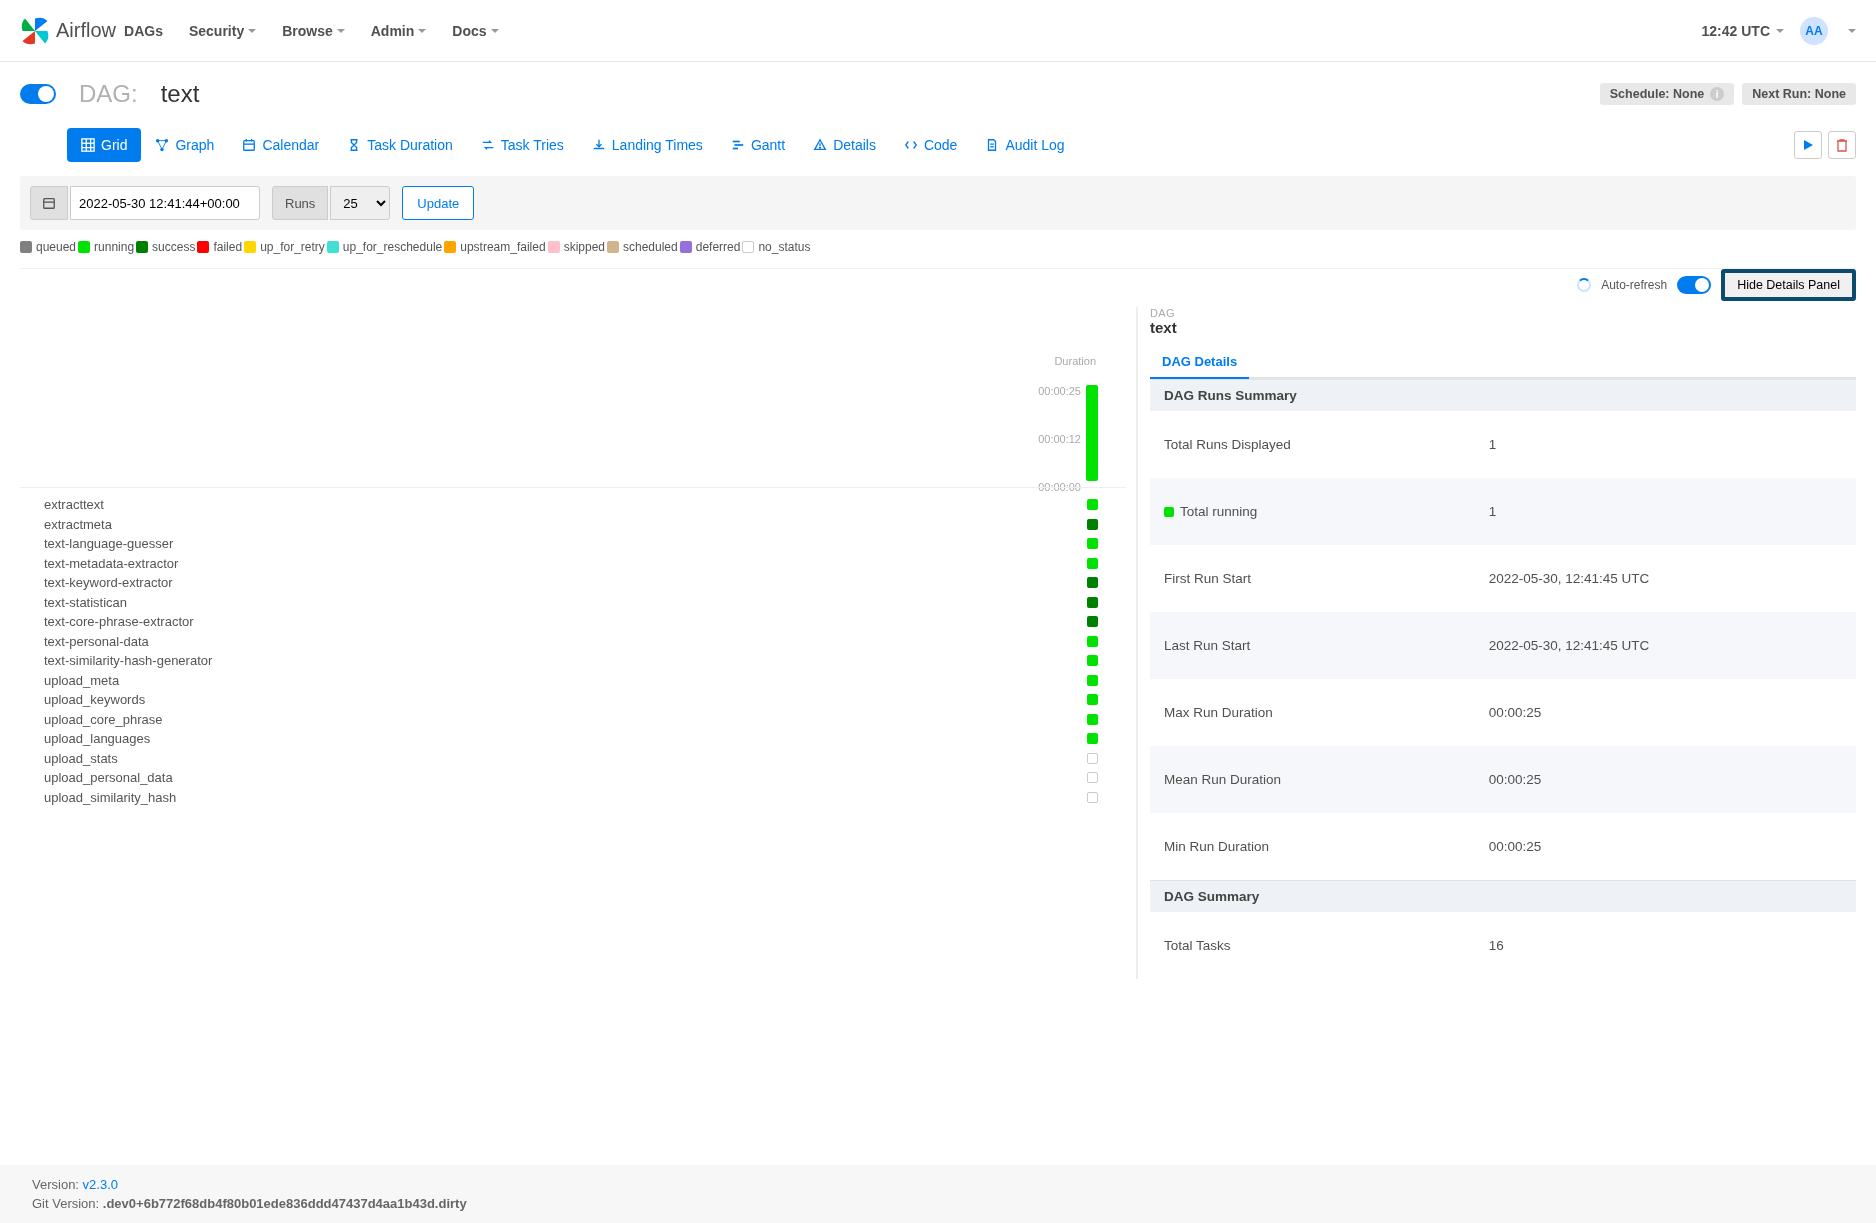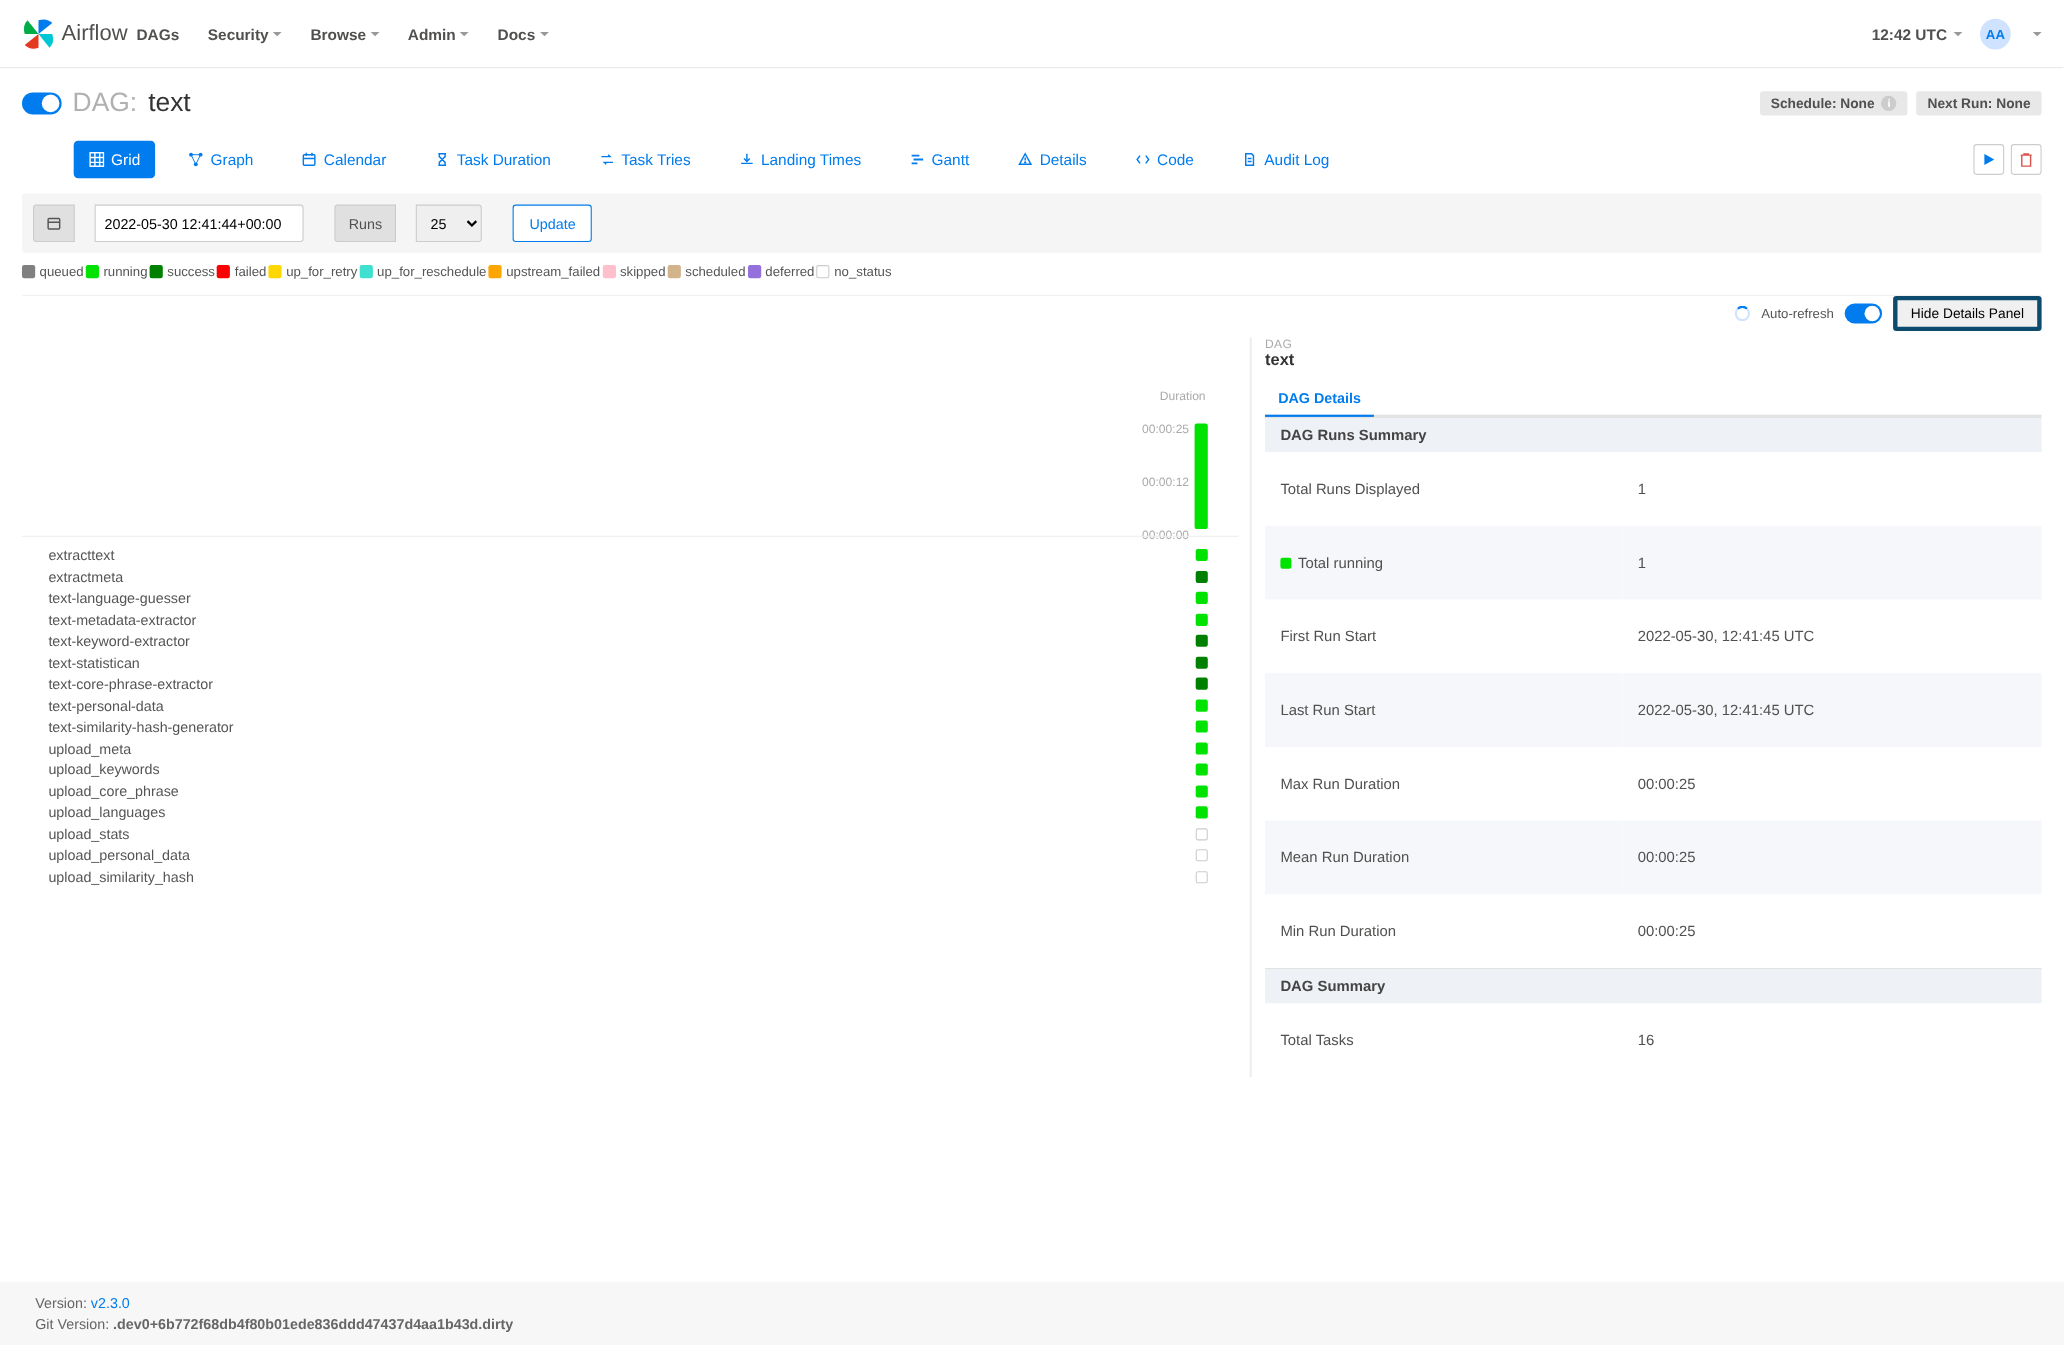--- a/index.html
+++ b/index.html
@@ -14,42 +14,42 @@
 .nav-item { display: flex; align-items: center; color: #51504f; font-size: 14px; font-weight: 600; cursor: pointer; }
 .nav-item.active { font-weight: 700; }
 .caret { display: inline-block; width: 0; height: 0; margin-left: 4px; border-left: 4px solid transparent; border-right: 4px solid transparent; border-top: 4px solid #999; }
 .navbar-right { display: flex; align-items: center; gap: 16px; }
 .time-display { font-weight: 600; font-size: 14px; display: flex; align-items: center; }
 .avatar { width: 28px; height: 28px; border-radius: 50%; background: #cfe2ff; color: #017cee; display: flex; align-items: center; justify-content: center; font-size: 12px; font-weight: 600; }
 
 
 .page { padding: 18px 20px; }
 .dag-header { display: flex; align-items: center; justify-content: space-between; margin-bottom: 20px; }
-.dag-title-wrap { display: flex; align-items: center; gap: 10px; }
+.dag-title-wrap { display: flex; align-items: center; gap: 23px; }
 .toggle-pill { width: 36px; height: 20px; border-radius: 10px; background: #017cee; position: relative; cursor: pointer; }
 .toggle-pill::after { content: ""; position: absolute; width: 16px; height: 16px; background: #fff; border-radius: 50%; top: 2px; right: 2px; }
 .dag-label { color: #b0b0b0; font-size: 24px; font-weight: 400; }
 .dag-name { color: #333; font-size: 24px; font-weight: 400; }
 .dag-badges { display: flex; gap: 8px; }
 .badge { background: #e8e8e8; border-radius: 3px; padding: 4px 10px; font-size: 12.5px; font-weight: 600; color: #51504f; display: flex; align-items: center; gap: 6px; }
 .badge .info-circle { width: 14px; height: 14px; border-radius: 50%; background: #ccc; color: #fff; display: inline-flex; align-items: center; justify-content: center; font-size: 10px; font-weight: 700; }
 
 
 .tab-row { display: flex; align-items: center; justify-content: space-between; margin-bottom: 14px; }
-.tabs { display: flex; gap: 16px; padding-left: 47px; }
+.tabs { display: flex; gap: 0; padding-left: 47px; }
 .tab { display: flex; align-items: center; gap: 6px; padding: 9px 14px; border-radius: 4px; color: #017cee; cursor: pointer; font-size: 14px; }
 .tab.active { background: #017cee; color: #fff; }
 .tab svg, .tab .tab-ico { width: 14px; height: 14px; flex: 0 0 14px; }
 .dag-actions { display: flex; gap: 6px; }
 .icon-btn { width: 28px; height: 28px; border: 1px solid #ccc; border-radius: 3px; background: #fff; display: flex; align-items: center; justify-content: center; cursor: pointer; }
 .icon-btn.play { color: #017cee; }
 .icon-btn.trash { color: #d9534f; }
 
 
-.filter-bar { background: #f5f5f5; border-radius: 3px; padding: 10px; display: flex; align-items: center; gap: 28px; margin-bottom: 8px; }
+.filter-bar { background: #f5f5f5; border-radius: 3px; padding: 10px; display: flex; align-items: center; gap: 12px; margin-bottom: 8px; }
 .cal-btn { width: 38px; height: 34px; background: #e0e0e0; border: 1px solid #ccc; border-radius: 3px 0 0 3px; display: flex; align-items: center; justify-content: center; }
 .date-input { width: 190px; height: 34px; border: 1px solid #ccc; border-radius: 0 3px 3px 0; padding: 0 8px; font-size: 13px; margin-left: -10px; }
 .sel-label { background: #e0e0e0; border: 1px solid #ccc; border-radius: 3px 0 0 3px; height: 34px; display: flex; align-items: center; padding: 0 12px; font-size: 13px; }
 .sel { height: 34px; border: 1px solid #ccc; border-radius: 0 3px 3px 0; padding: 0 8px; font-size: 13px; margin-left: -10px; width: 60px; }
 .update-btn { height: 34px; border: 1px solid #017cee; background: #fff; color: #017cee; border-radius: 3px; padding: 0 14px; font-size: 13px; cursor: pointer; }
 
 
 .legend { display: flex; flex-wrap: wrap; gap: 2px; padding: 2px 0 14px; font-size: 12px; color: #555; border-bottom: 1px solid #f0f0f0; margin-bottom: 0; }
 .lg { display: flex; align-items: center; gap: 4px; }
 .sq { width: 12px; height: 12px; border-radius: 2px; }

